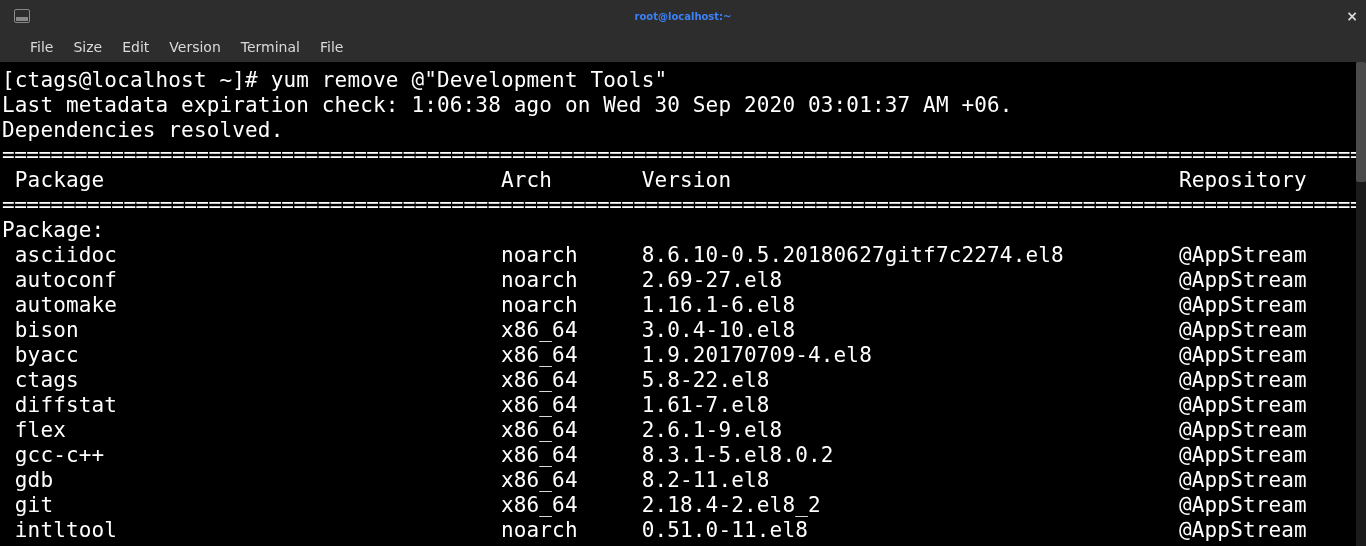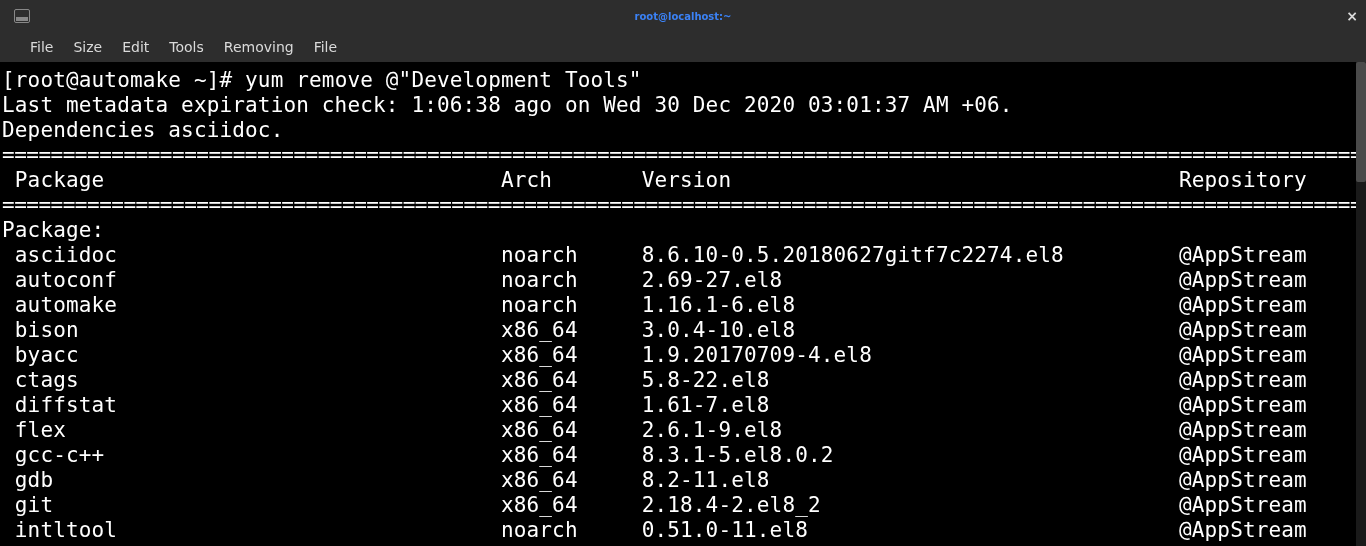--- a/index.html
+++ b/index.html
@@ -115,28 +115,28 @@
       <span class="titlebar-icon-inner"></span>
     </span>
   <span class="titlebar-title">root@localhost:~</span>
   <span class="titlebar-close">×</span>
 </div>
 
 <div class="menubar">
   <span class="menuitem">File</span>
   <span class="menuitem">Size</span>
   <span class="menuitem">Edit</span>
-  <span class="menuitem">Tools</span>
-  <span class="menuitem">Removing</span>
+  <span class="menuitem">Version</span>
+  <span class="menuitem">Terminal</span>
   <span class="menuitem">File</span>
 </div>
 
-<div class="terminal-content"><span>[root@automake ~]# </span><span>yum remove @"Development Tools"</span>
-<span>Last metadata expiration check: 1:06:38 ago on Wed 30 Dec 2020 03:01:37 AM +06.</span>
-<span>Dependencies asciidoc.</span>
+<div class="terminal-content"><span>[ctags@localhost ~]# </span><span>yum remove @"Development Tools"</span>
+<span>Last metadata expiration check: 1:06:38 ago on Wed 30 Sep 2020 03:01:37 AM +06.</span>
+<span>Dependencies resolved.</span>
 <span class="divider">=====================================================================================================================================</span>
 <span id="header-row"> Package                               Arch       Version                                   Repository        Size</span>
 <span class="divider">=====================================================================================================================================</span>
 <span>Package:</span>
 <span id="package-rows"> asciidoc                              noarch     8.6.10-0.5.20180627gitf7c2274.el8         @AppStream       790 k
  autoconf                              noarch     2.69-27.el8                               @AppStream       2.2 M
  automake                              noarch     1.16.1-6.el8                              @AppStream       1.7 M
  bison                                 x86_64     3.0.4-10.el8                              @AppStream       2.1 M
  byacc                                 x86_64     1.9.20170709-4.el8                        @AppStream       248 k
  ctags                                 x86_64     5.8-22.el8                                @AppStream       407 k

